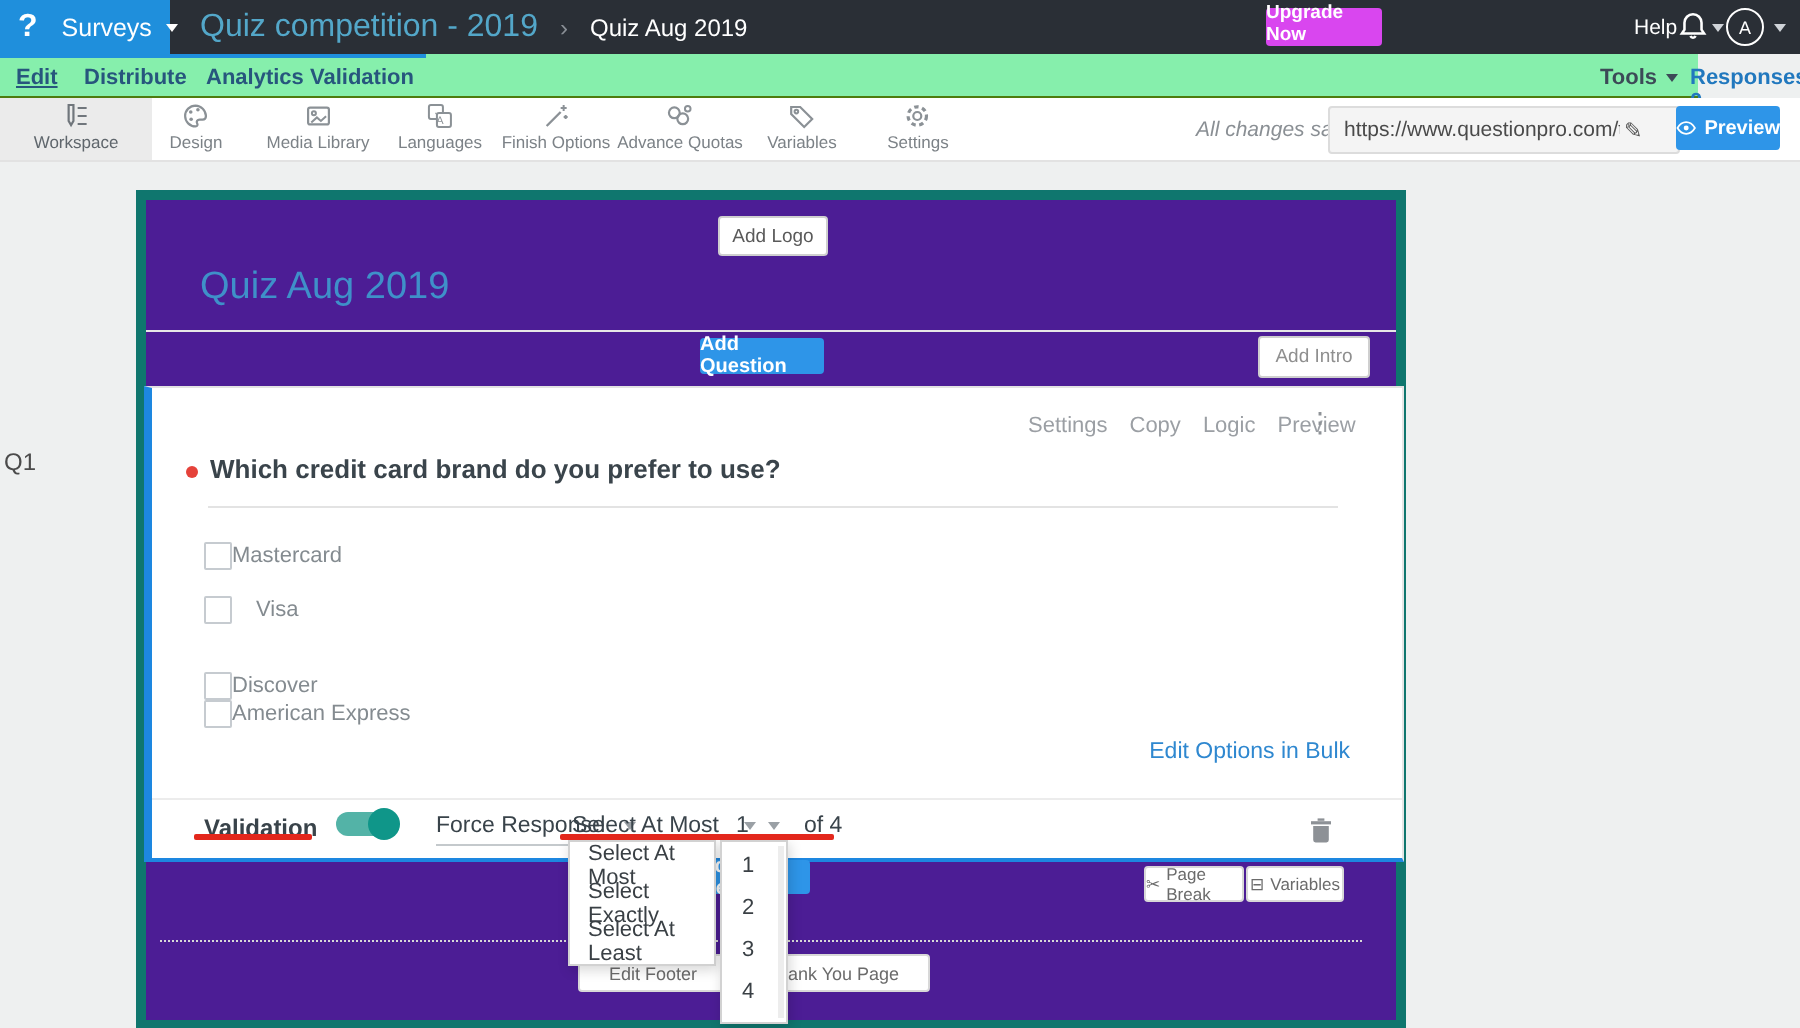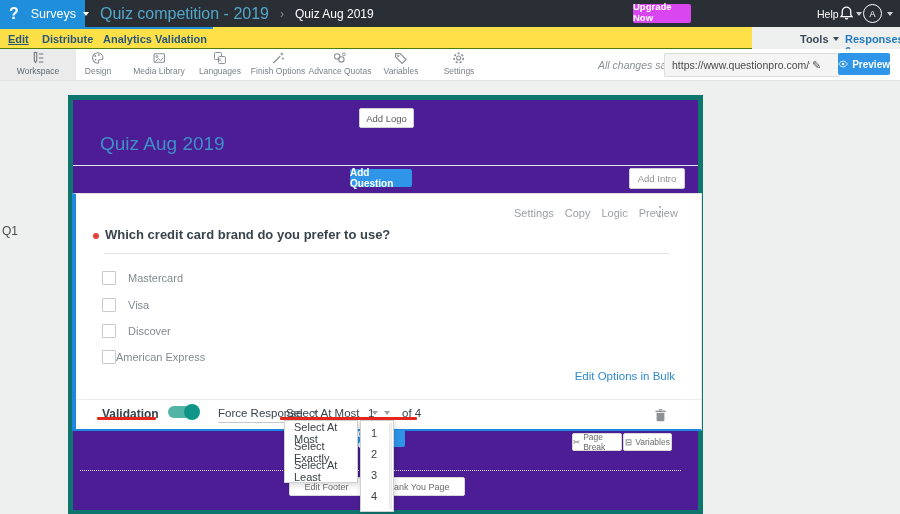--- a/index.html
+++ b/index.html
@@ -11,21 +11,21 @@
          border-right:3.5px solid transparent;border-top:4px solid currentColor}
   .btn-outline{background:#fff;border:1px solid #cfcfcf;border-radius:2px;color:#757575;
                display:flex;align-items:center;justify-content:center;cursor:pointer}
   .btn-blue{background:#2e95e8;border-radius:2px;color:#fff;display:flex;align-items:center;
             justify-content:center;font-weight:700;cursor:pointer}
   
   .topbar{left:0;top:0;width:900px;height:27px;background:#2a2f36}
   .brand{left:0;top:0;width:85px;height:27px;background:#1f8fdc;color:#fff}
   .blue-strip{left:0;top:27px;width:213px;height:2px;background:#1f8fdc;z-index:6}
   
-  .navrow{left:0;top:27px;width:752px;height:21px;background:#fde047;border-bottom:1px solid #4d7c0f}
+  .navrow{left:0;top:27px;width:849px;height:21px;background:#86efac;border-bottom:1px solid #4d7c0f}
   .navlink{font-size:11px;font-weight:700;color:#27567d;top:6px}
   
   .toolbar{left:0;top:49px;width:900px;height:31px;background:#fff;border-bottom:1px solid #e2e2e2}
   .tool-item{top:2px;transform:translateX(-50%);display:flex;flex-direction:column;align-items:center;
              gap:1px;color:#8b9196;cursor:pointer}
   .tool-item .lbl{font-size:8.5px;color:#7c8287;white-space:nowrap}
   
   .card{left:68px;top:95px;width:625px;height:410px;background:#4c1d95;border:5px solid #0f766e}
   .qblock{position:absolute;left:-1px;top:93px;width:625px;height:235px;background:#fff;
           border-left:4px solid #1d87e0;border-bottom:2px solid #1d87e0;border-top:1px solid #e2e2e2;
@@ -189,29 +189,29 @@
       <span class="qaction">Copy</span>
       <span class="qaction">Logic</span>
       <span class="qaction">Preview</span>
     </div>
     <span class="abs" style="left:577px;top:9px;font-size:14px;color:#8f9398;cursor:pointer">⋮</span>
 
     <span class="abs" style="left:17px;top:39px;width:6px;height:6px;border-radius:50%;background:#e5423a"></span>
     <div class="abs" style="left:29px;top:33px;font-size:13px;font-weight:700;color:#3a444b">Which credit card brand do you prefer to use?</div>
     <div class="abs" style="left:28px;top:59px;width:565px;height:1px;background:#e3e3e3"></div>
 
-    <div class="abs flex" style="left:26px;top:77px;gap:12px">
+    <div class="abs flex" style="left:26px;top:77px;">
       <span class="checkbox"></span>
       <span class="opt-label">Mastercard</span>
     </div>
     <div class="abs flex" style="left:26px;top:104px;gap:12px">
       <span class="checkbox"></span>
       <span class="opt-label">Visa</span>
     </div>
-    <div class="abs flex" style="left:26px;top:130px;gap:12px">
+    <div class="abs flex" style="left:26px;top:142px;">
       <span class="checkbox"></span>
       <span class="opt-label">Discover</span>
     </div>
     <div class="abs flex" style="left:26px;top:156px;">
       <span class="checkbox"></span>
       <span class="opt-label">American Express</span>
     </div>
 
     <span class="abs blue-link" style="right:26px;top:176px">Edit Options in Bulk</span>
 

